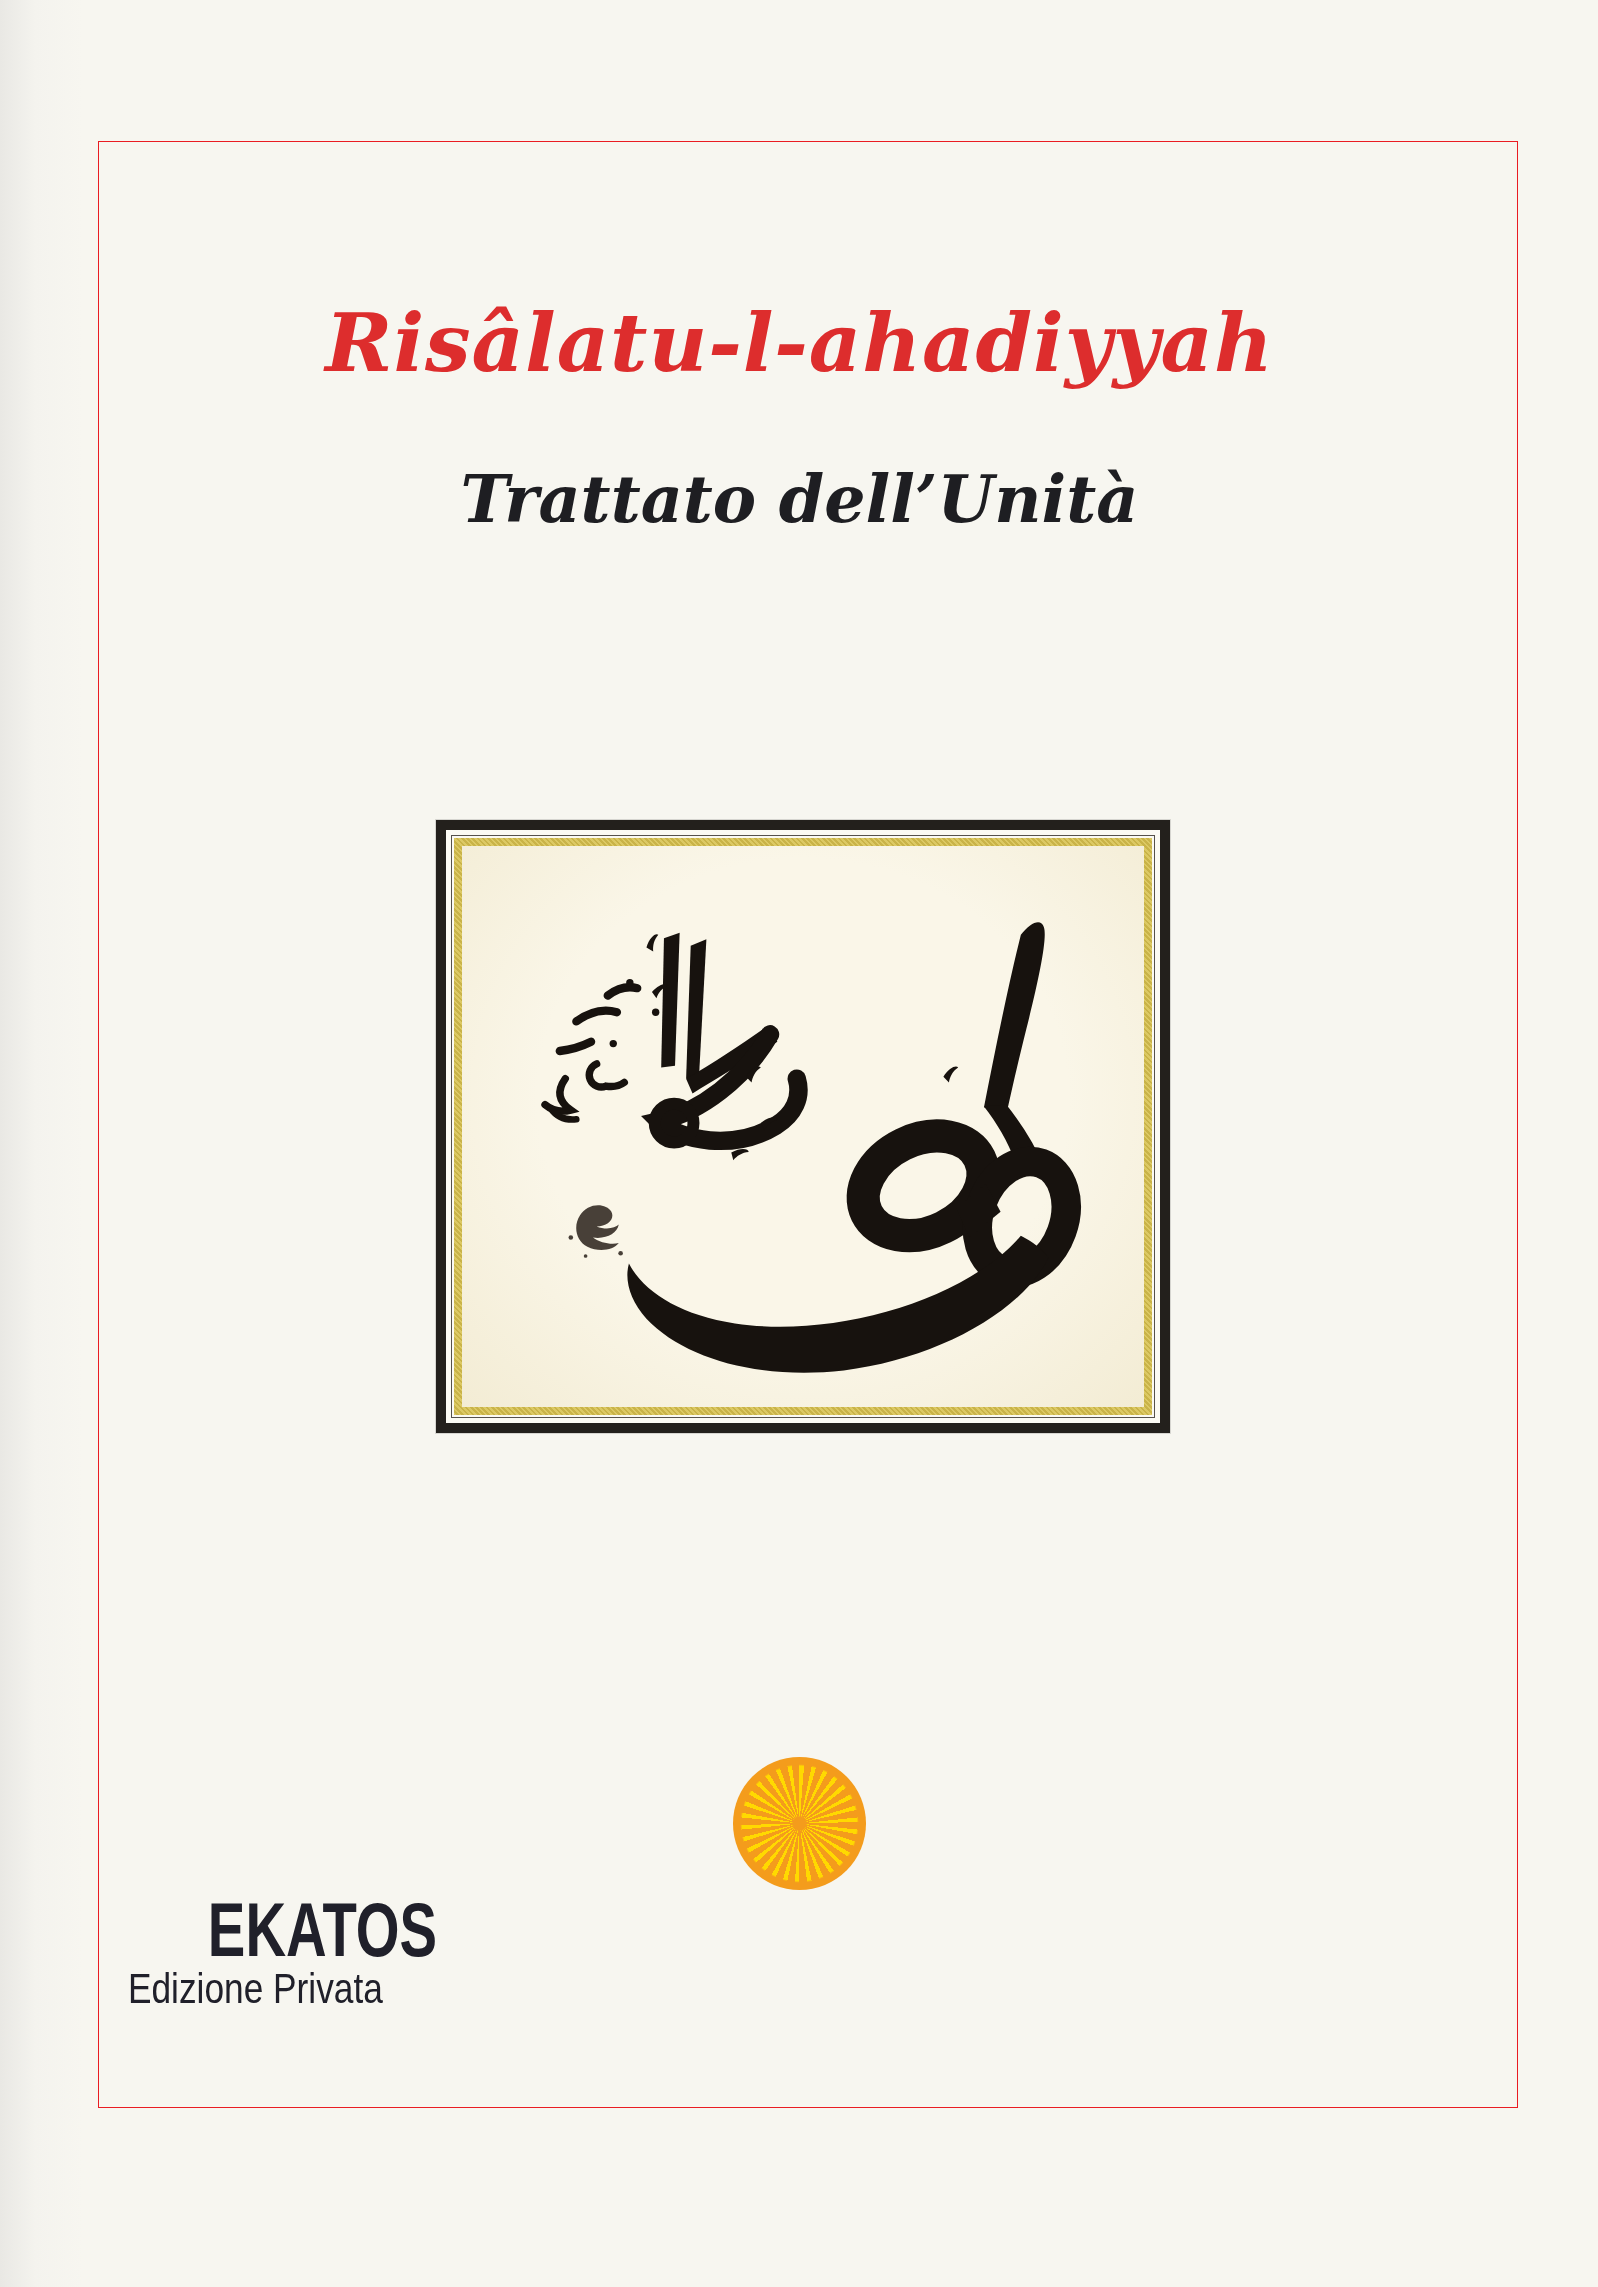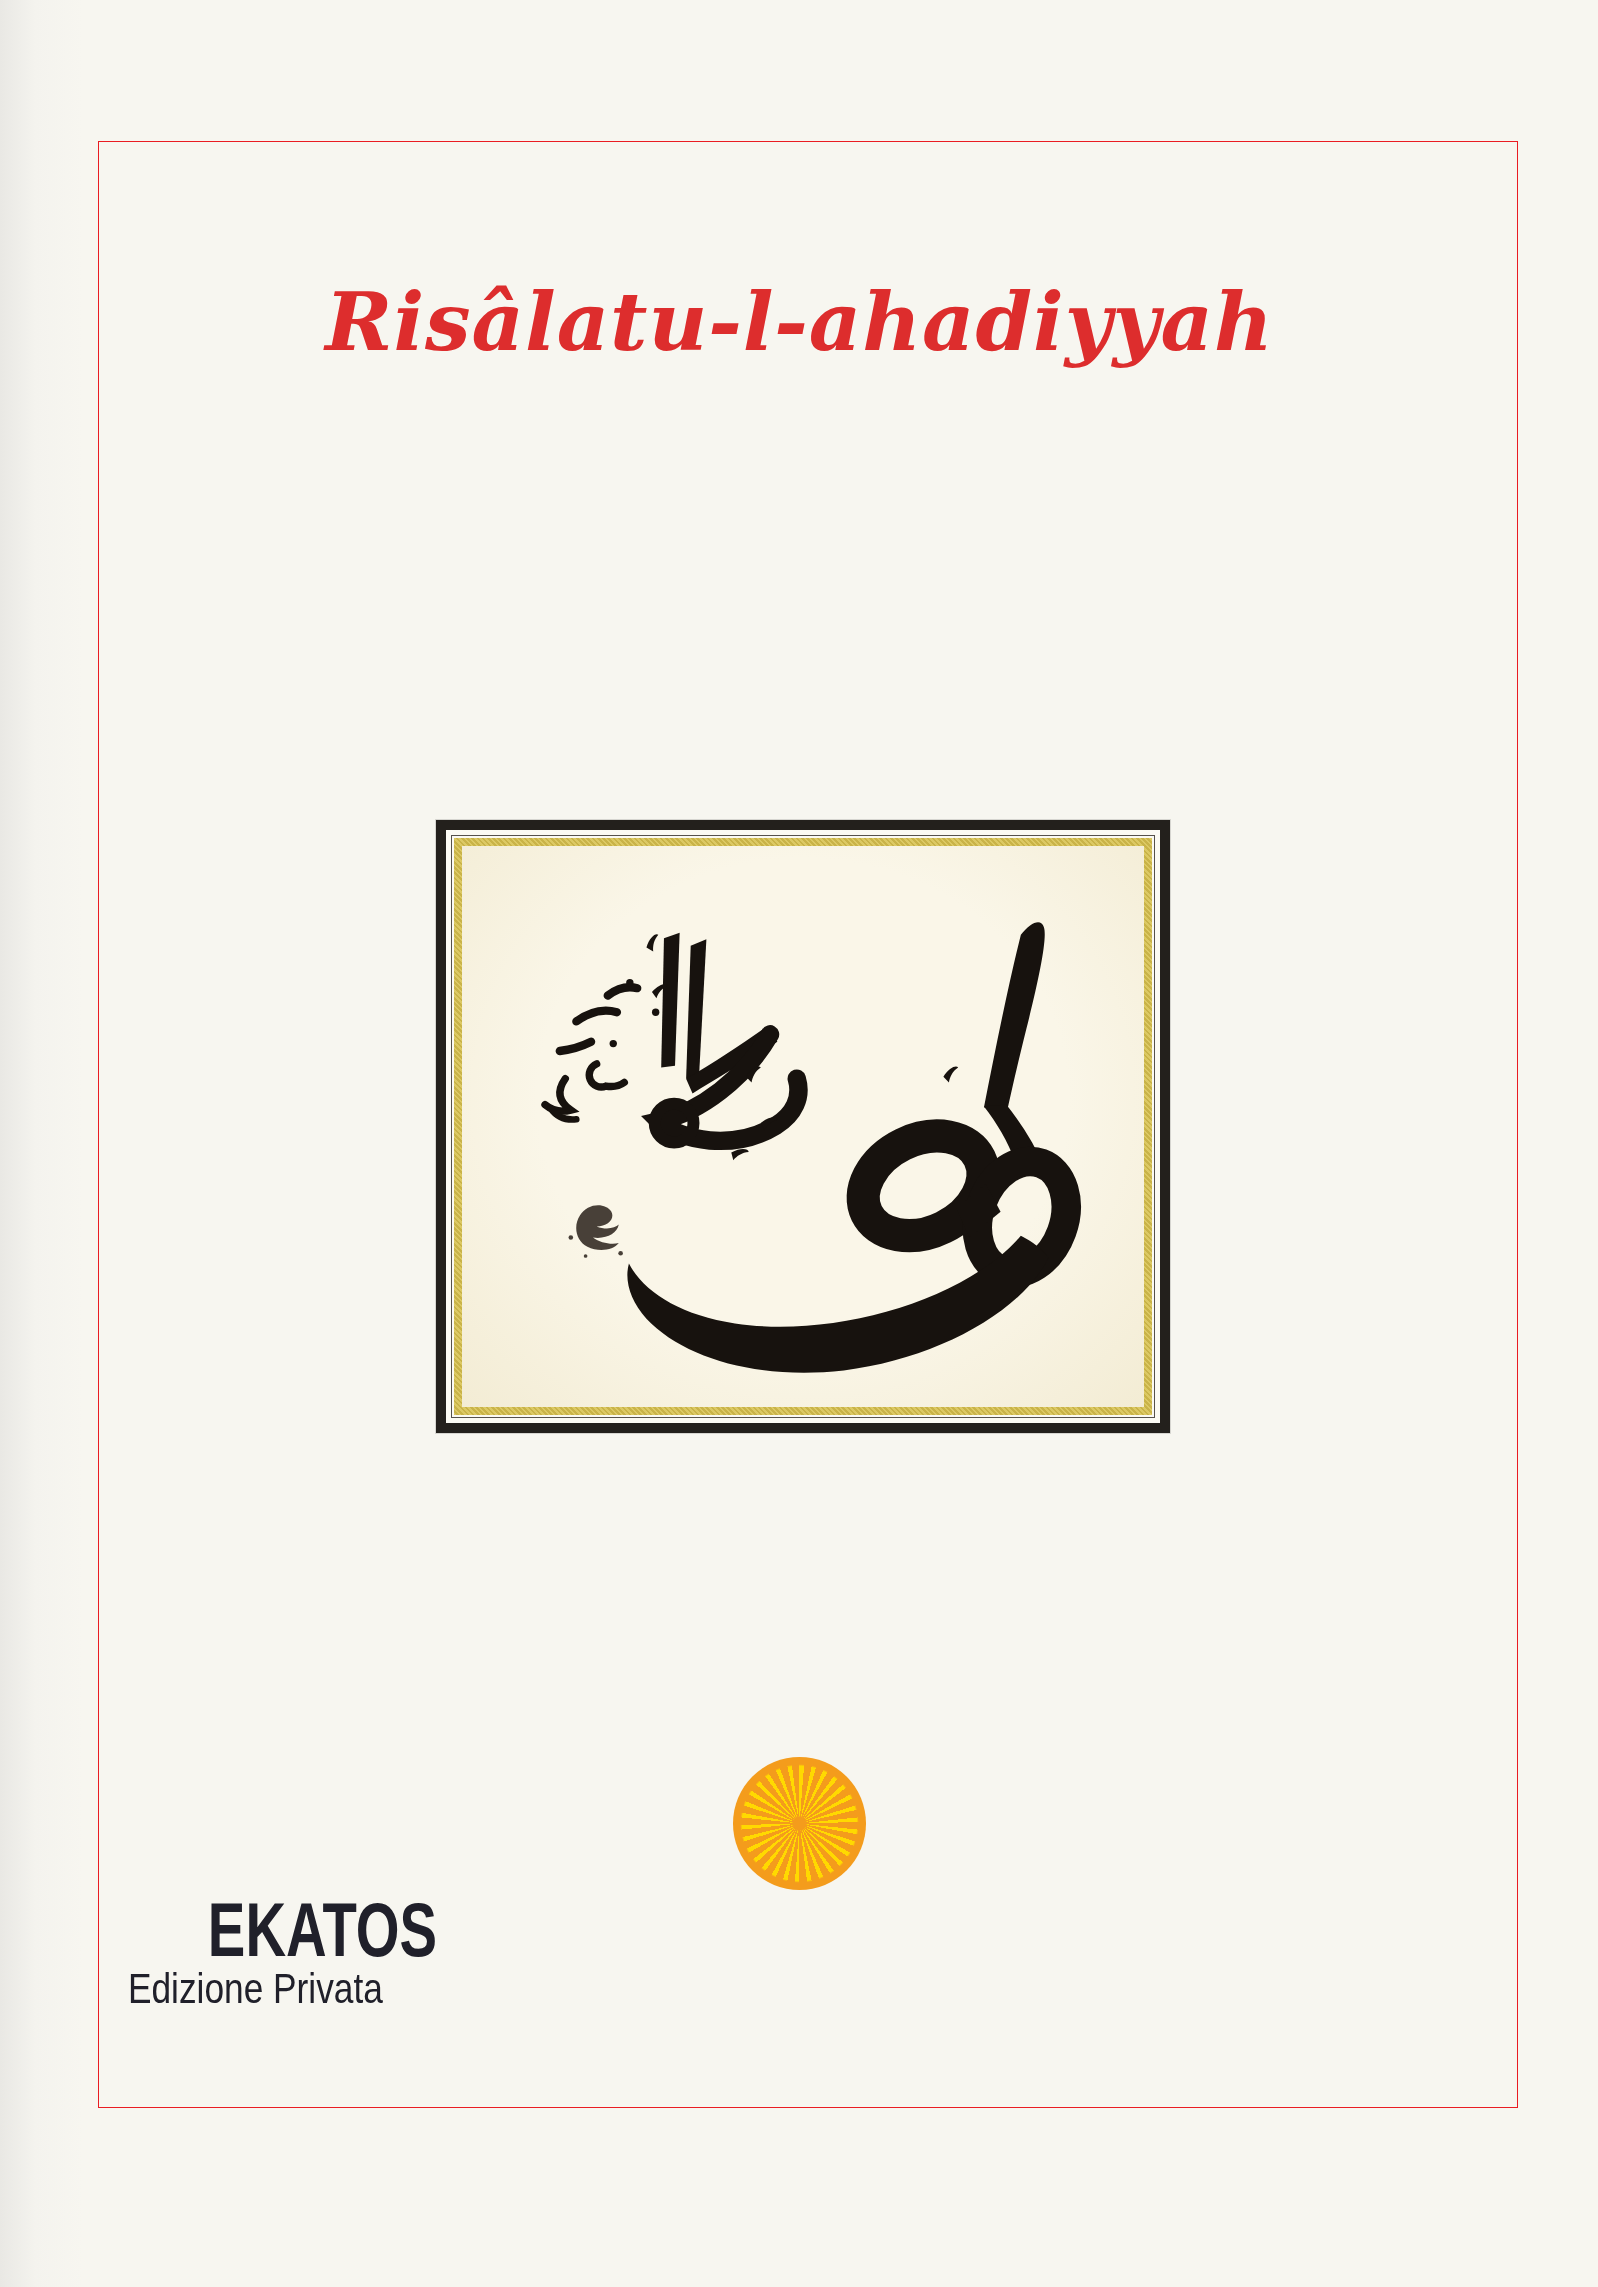--- a/index.html
+++ b/index.html
@@ -14,21 +14,21 @@
     background:
       linear-gradient(90deg,#e9e8e4 0px,#f4f3ee 35px,#f7f6f0 83px),
       #f7f6f0;
   }
   
   .rule{
     position:absolute;left:98px;top:141px;width:1420px;height:1967px;
     box-sizing:border-box;border:1.8px solid #ea1c22;
   }
   .book-title{
-    position:absolute;left:0;right:0;top:223px;
+    position:absolute;left:0;right:0;top:244px;
     text-align:center;
     font-family:"DejaVu Serif","Liberation Serif",serif;
     font-style:italic;font-weight:bold;
     font-size:81px;line-height:1.1;
     color:#dd2d2d;
     letter-spacing:0.9px;
   }
   .book-subtitle{
     position:absolute;left:0;right:0;top:410px;
     text-align:center;
@@ -92,20 +92,21 @@
 </style>
 </head>
 <body>
 
 <div class="page">
 
   <div class="rule"></div>
 
   <h1 class="book-title">Risâlatu-l-ahadiyyah</h1>
 
+  <h2 class="book-subtitle">Trattato dell’Unità</h2>
 
 
   <div class="plate">
     <div class="plate-mat">
       <div class="plate-line">
         <div class="plate-gold">
           <div class="plate-art">
             <svg viewBox="0 0 740 608" preserveAspectRatio="none" role="img" aria-label="هو الحي القيوم">
               <g fill="#17120e" stroke="#17120e">
 

